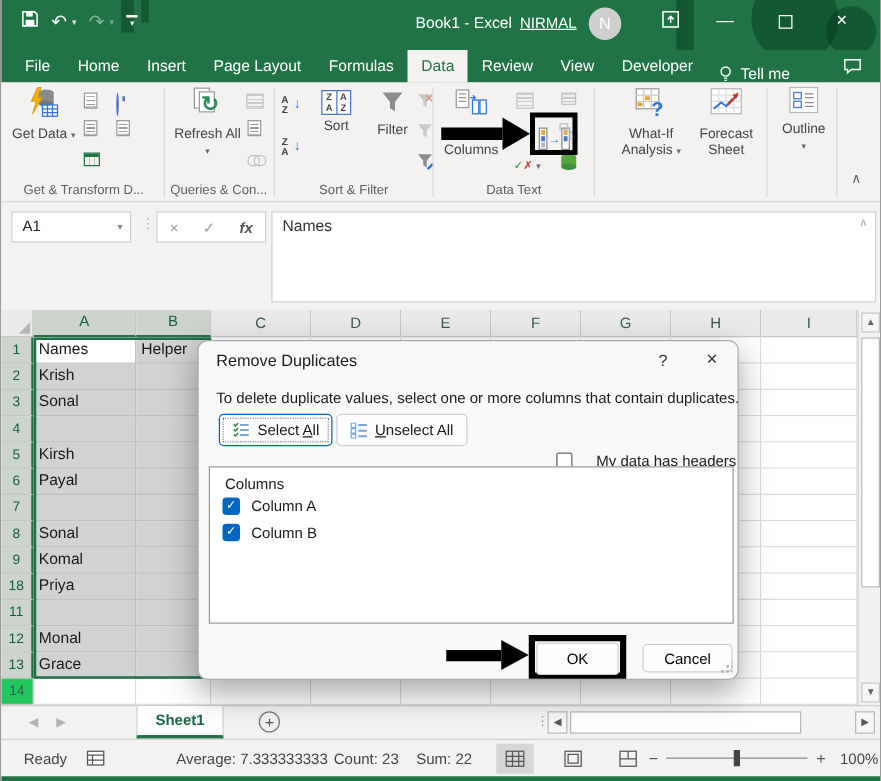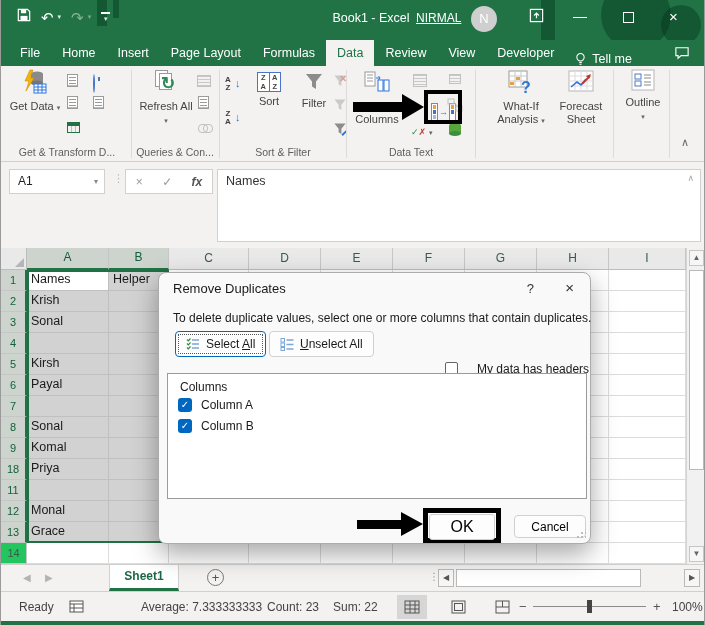--- a/index.html
+++ b/index.html
@@ -128,21 +128,21 @@
   .btn-unselall { left:110px; top:58px; }
   .dlg-check { position:absolute; left:286px; top:61px; display:flex; align-items:flex-start; gap:19px;margin-top:28px; }
   .cb-empty { width:13px; height:13px; border:1px solid #666; border-radius:2px; background:#fff; }
   .listbox { position:absolute; left:8px; top:100px; width:420px; height:126px; background:#fff; border:1px solid #9a9a9a; }
   .lb-label { position:absolute; left:12px; top:6px; }
   .lb-item { position:absolute; left:10px; display:flex; align-items:center; gap:9px; }
   .cb-checked { width:14px; height:14px; background:#0067c0; border-radius:3px; color:#fff; font-size:10px;
                 text-align:center; line-height:14px; }
   .ok-frame { position:absolute; left:264px; top:235px; width:78px; height:35px; border:5px solid #000; background:#fff; }
   .btn-ok { position:absolute; left:1px; top:1px; width:66px; height:26px; background:#fdfdfd; border:1px solid #d0d0d0;
-            border-radius:3px; font-family:inherit; font-size:16px; }
+            border-radius:3px; font-family:inherit; font-size:12px; }
   .btn-cancel { position:absolute; left:355px; top:242px; width:72px; height:23px; background:#fdfdfd; border:1px solid #d0d0d0;
             border-radius:4px; font-family:inherit; font-size:12px; }
   .grip { position:absolute; right:4px; bottom:4px; width:10px; height:10px;
           background:radial-gradient(circle at 2px 8px,#bbb 1px,transparent 1.4px),
                      radial-gradient(circle at 6px 8px,#bbb 1px,transparent 1.4px),
                      radial-gradient(circle at 10px 8px,#bbb 1px,transparent 1.4px),
                      radial-gradient(circle at 6px 4px,#bbb 1px,transparent 1.4px),
                      radial-gradient(circle at 10px 4px,#bbb 1px,transparent 1.4px),
                      radial-gradient(circle at 10px 0px,#bbb 1px,transparent 1.4px); }
 

